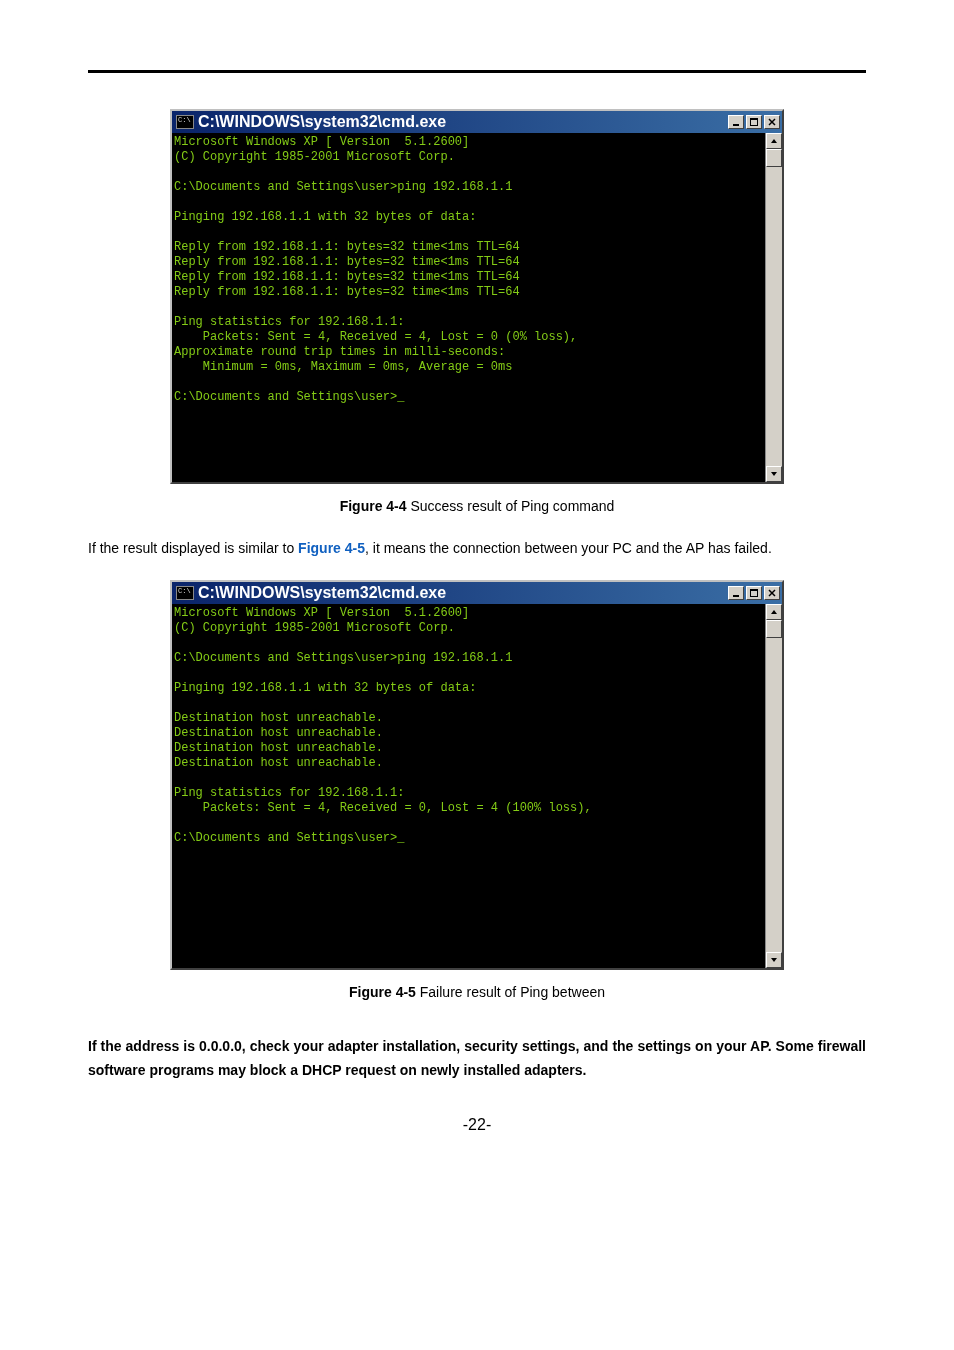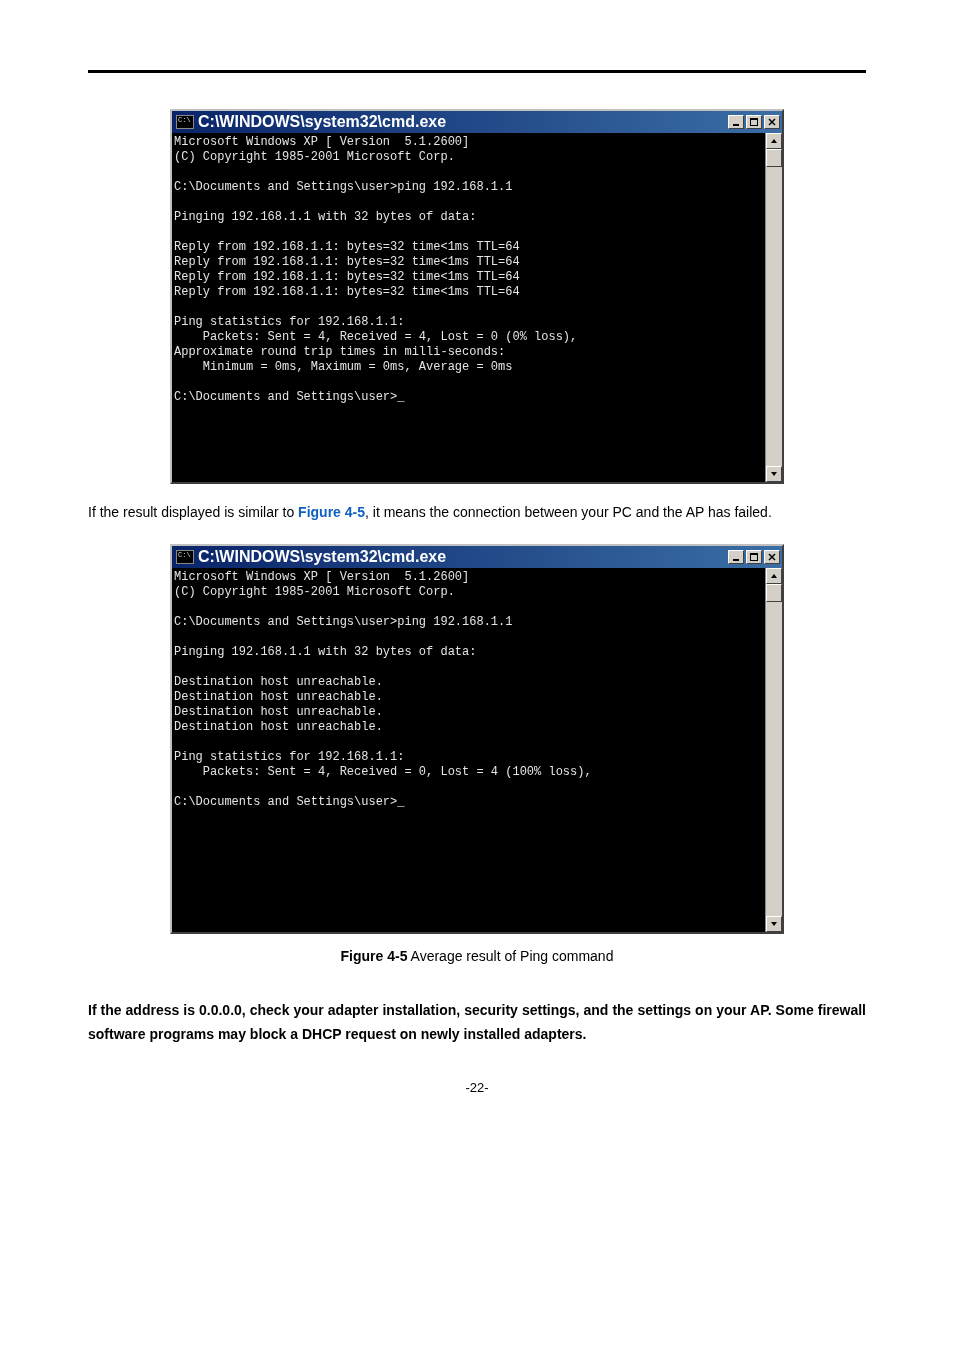--- a/index.html
+++ b/index.html
@@ -91,21 +91,21 @@
     display: flex;
     align-items: stretch;
   }
   .cmd-body {
     flex: 1 1 auto;
     padding: 2px 2px 2px 2px;
     min-height: 0;
   }
   .cmd-body pre {
     margin: 0;
-    color: #e5e5e5;
+    color: #84cc16;
     font-family: "Lucida Console", "Courier New", monospace;
     font-size: 12px;
     line-height: 15px;
     white-space: pre;
   }
   .scrollbar {
     width: 16px;
     background: #d4d0c8;
     display: flex;
     flex-direction: column;
@@ -141,21 +141,21 @@
     line-height: 24px;
     text-align: justify;
     margin: 16px 0 20px 0;
   }
   .para .figref {
     color: #1060c0;
     font-weight: bold;
   }
   .footer-num {
     text-align: center;
-    font-size: 13px;
+    font-size: 16px;
     margin-top: 34px;
   }
 </style>
 </head>
 <body>
 
 <div class="page">
   <div class="top-rule"></div>
 
   <div class="cmd-window">
@@ -224,20 +224,23 @@
         </div>
         <div class="sb-btn">
             <svg width="8" height="8">
               <polygon points="1,2 7,2 4,6" fill="#000"></polygon>
             </svg>
           </div>
       </div>
     </div>
   </div>
 
+  <div class="caption">
+    <b>Figure 4-4</b><span> Success result of Ping command</span>
+  </div>
 
   <p class="para">
     <span>If the result displayed is similar to </span><span class="figref">Figure 4-5</span><span>, it means the connection between your PC and the AP has failed.</span>
   </p>
 
   <div class="cmd-window">
     <div class="titlebar">
       <div class="titlebar-left">
         <span class="title-icon">
             <span class="tag">C:\</span>
@@ -304,19 +307,19 @@
         <div class="sb-btn">
             <svg width="8" height="8">
               <polygon points="1,2 7,2 4,6" fill="#000"></polygon>
             </svg>
           </div>
       </div>
     </div>
   </div>
 
   <div class="caption">
-    <b>Figure 4-5</b><span> Average result of Ping command</span>
+    <b>Figure 4-5</b><span> Failure result of Ping between</span>
   </div>
 
   <p class="para" style="margin-top:34px;font-weight:bold;">If the address is 0.0.0.0, check your adapter installation, security settings, and the settings on your AP. Some firewall software programs may block a DHCP request on newly installed adapters.</p>
 
   <div class="footer-num">-22-</div>
 </div>
 
 </body></html>

